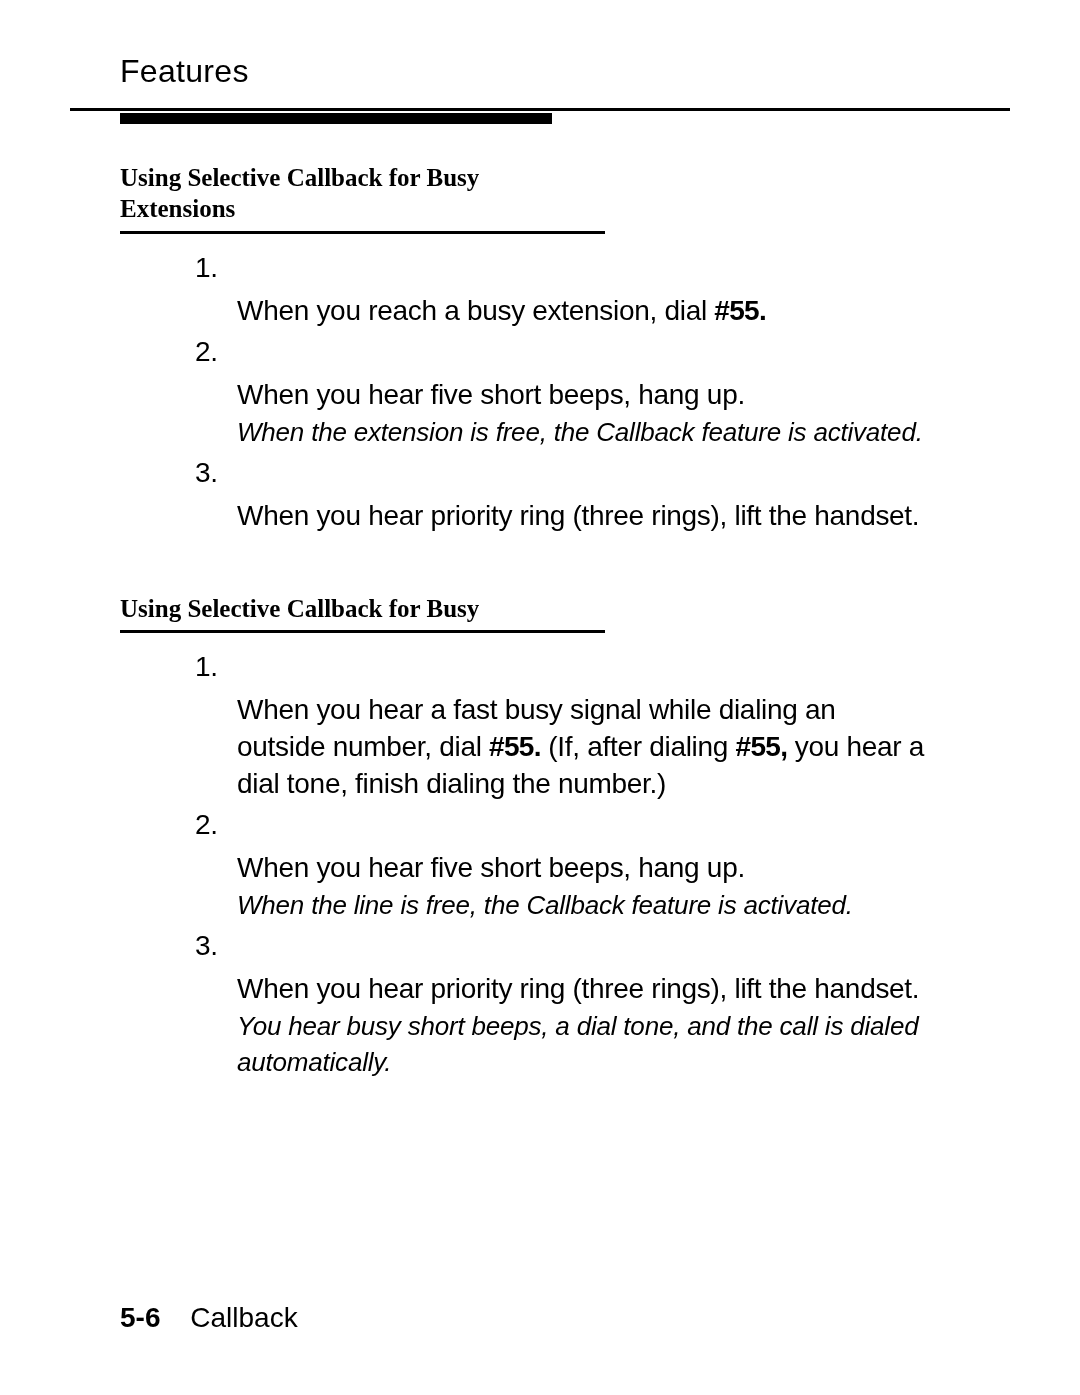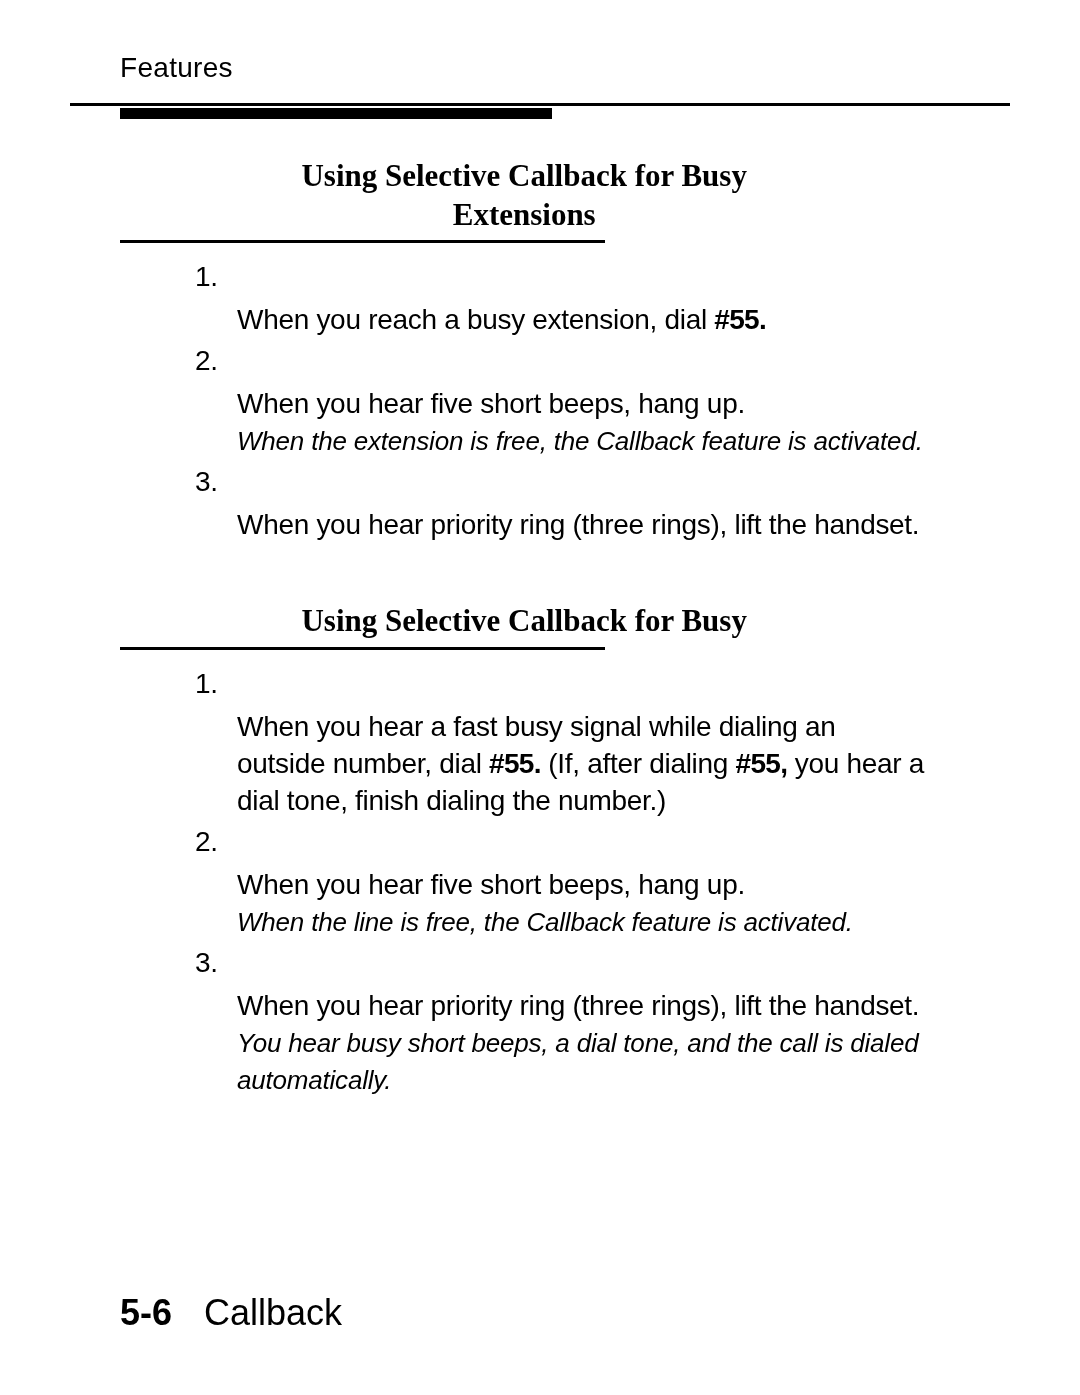--- a/index.html
+++ b/index.html
@@ -16,21 +16,21 @@
     box-sizing: border-box;
     padding: 50px 70px 40px 70px;
     font-size: 28px;
     line-height: 1.32;
   }
   .header {
     margin-left: 50px;
     margin-bottom: 10px;
   }
   .header-title {
-    font-size: 28px;
+    font-size: 32px;
     font-weight: 400;
     letter-spacing: 0.3px;
     margin-bottom: 16px;
   }
   .hr-full {
     border: none;
     border-top: 3px solid #000;
     margin: 0 0 0 0;
     width: 100%;
   }
@@ -41,24 +41,23 @@
     margin: 2px 0 38px 50px;
   }
   .section {
     margin-left: 50px;
     margin-top: 14px;
     width: 86%;
   }
   .section-title {
     font-family: Georgia, "Times New Roman", serif;
     font-weight: bold;
-    font-size: 31px;
+    font-size: 25px;
     line-height: 1.25;
     margin-bottom: 6px;
-    text-align: center;
   }
   .section-rule {
     border: none;
     border-top: 3px solid #000;
     width: 60%;
     margin: 4px 0 16px 0;
   }
   ol.steps {
     list-style: none;
     padding: 0;
@@ -86,21 +85,21 @@
     letter-spacing: -0.2px;
   }
   .bold {
     font-weight: bold;
     letter-spacing: -0.7px;
   }
   .footer {
     position: absolute;
     bottom: 58px;
     left: 120px;
-    font-size: 36px;
+    font-size: 28px;
   }
   .footer .pg {
     font-weight: bold;
     margin-right: 22px;
   }
   .gap {
     height: 40px;
   }
 </style>
 </head>

